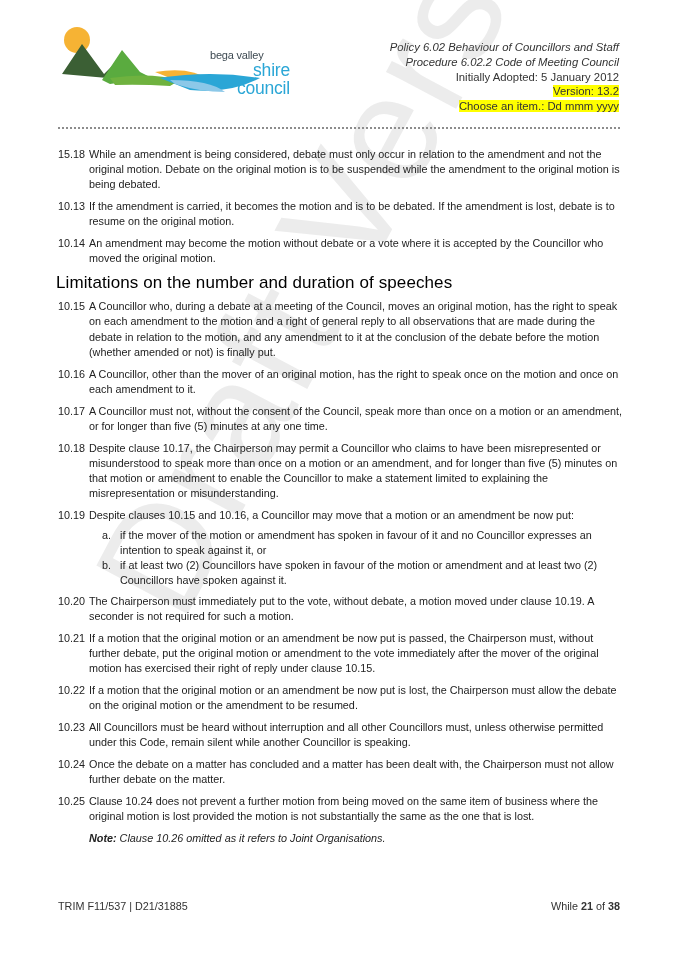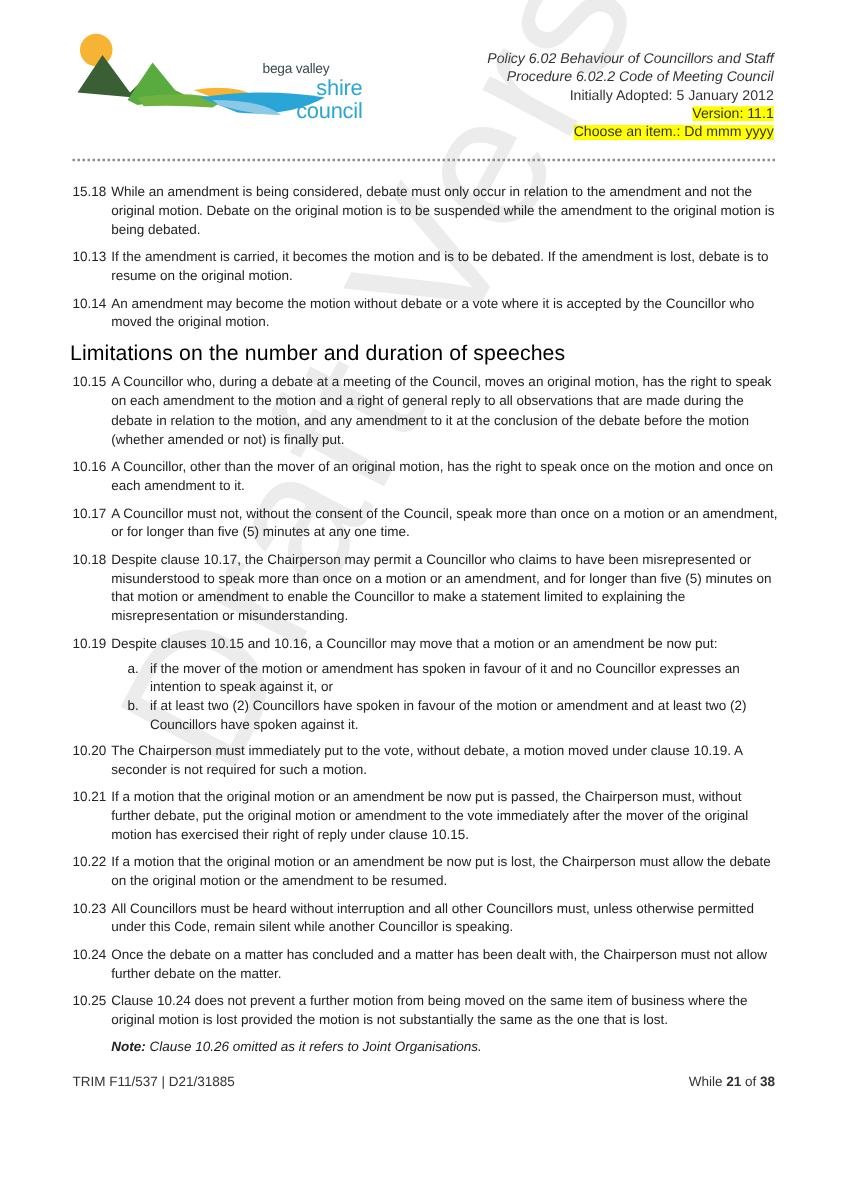--- a/index.html
+++ b/index.html
@@ -28,21 +28,21 @@
   .sub { display:flex; margin-left:44px; }
   .sublbl { width:18px; flex:0 0 18px; }
   .sublist { margin-top:-2px; margin-bottom:5px; }
   .note { margin-left:31px; font-style:italic; margin-top:0; }
   .note b { font-weight:bold; }
 
   .wm { position:absolute; left:60px; top:560px; transform:rotate(-62deg); transform-origin:left top;
         font-size:150px; color:rgba(150,150,150,0.18); font-family:"Liberation Sans", sans-serif;
         white-space:nowrap; pointer-events:none; letter-spacing:4px; }
 
-  .footer { position:absolute; left:58px; top:860px; width:562px; font-size:10.8px; color:#333; display:flex; justify-content:space-between; }
+  .footer { position:absolute; left:58px; top:900px; width:562px; font-size:10.8px; color:#333; display:flex; justify-content:space-between; }
   .footer b { font-weight:bold; }
 </style>
 </head>
 <body>
 
 <div class="logo">
   <svg width="230" height="75" viewBox="0 0 230 75" style="position:absolute;left:0;top:0;">
     <circle cx="17" cy="18" r="13" fill="#f6b334"></circle>
     <path d="M2 52 L22 22 L44 52 L56 40 L70 58 Z" fill="#3b5f34"></path>
     <path d="M42 58 L62 28 L80 50 L92 56 L50 62 Z" fill="#5aab3f"></path>
@@ -54,21 +54,21 @@
   <div class="logo-text">
     <div class="logo-l1">bega valley</div>
     <div class="logo-l2">shire council</div>
   </div>
 </div>
 
 <div class="hdr">
   <div class="it">Policy 6.02 Behaviour of Councillors and Staff</div>
   <div class="it">Procedure 6.02.2 Code of Meeting Council</div>
   <div>Initially Adopted: 5 January 2012</div>
-  <div><span class="hl">Version: 11.1</span></div>
+  <div><span class="hl">Version: 13.2</span></div>
   <div><span class="hl">Choose an item.: Dd mmm yyyy</span></div>
 </div>
 
 <div class="rule"></div>
 
 <div class="wm">Draft Version</div>
 
 <div class="body">
   <div class="clause">
       <span class="cnum">15.18</span>

